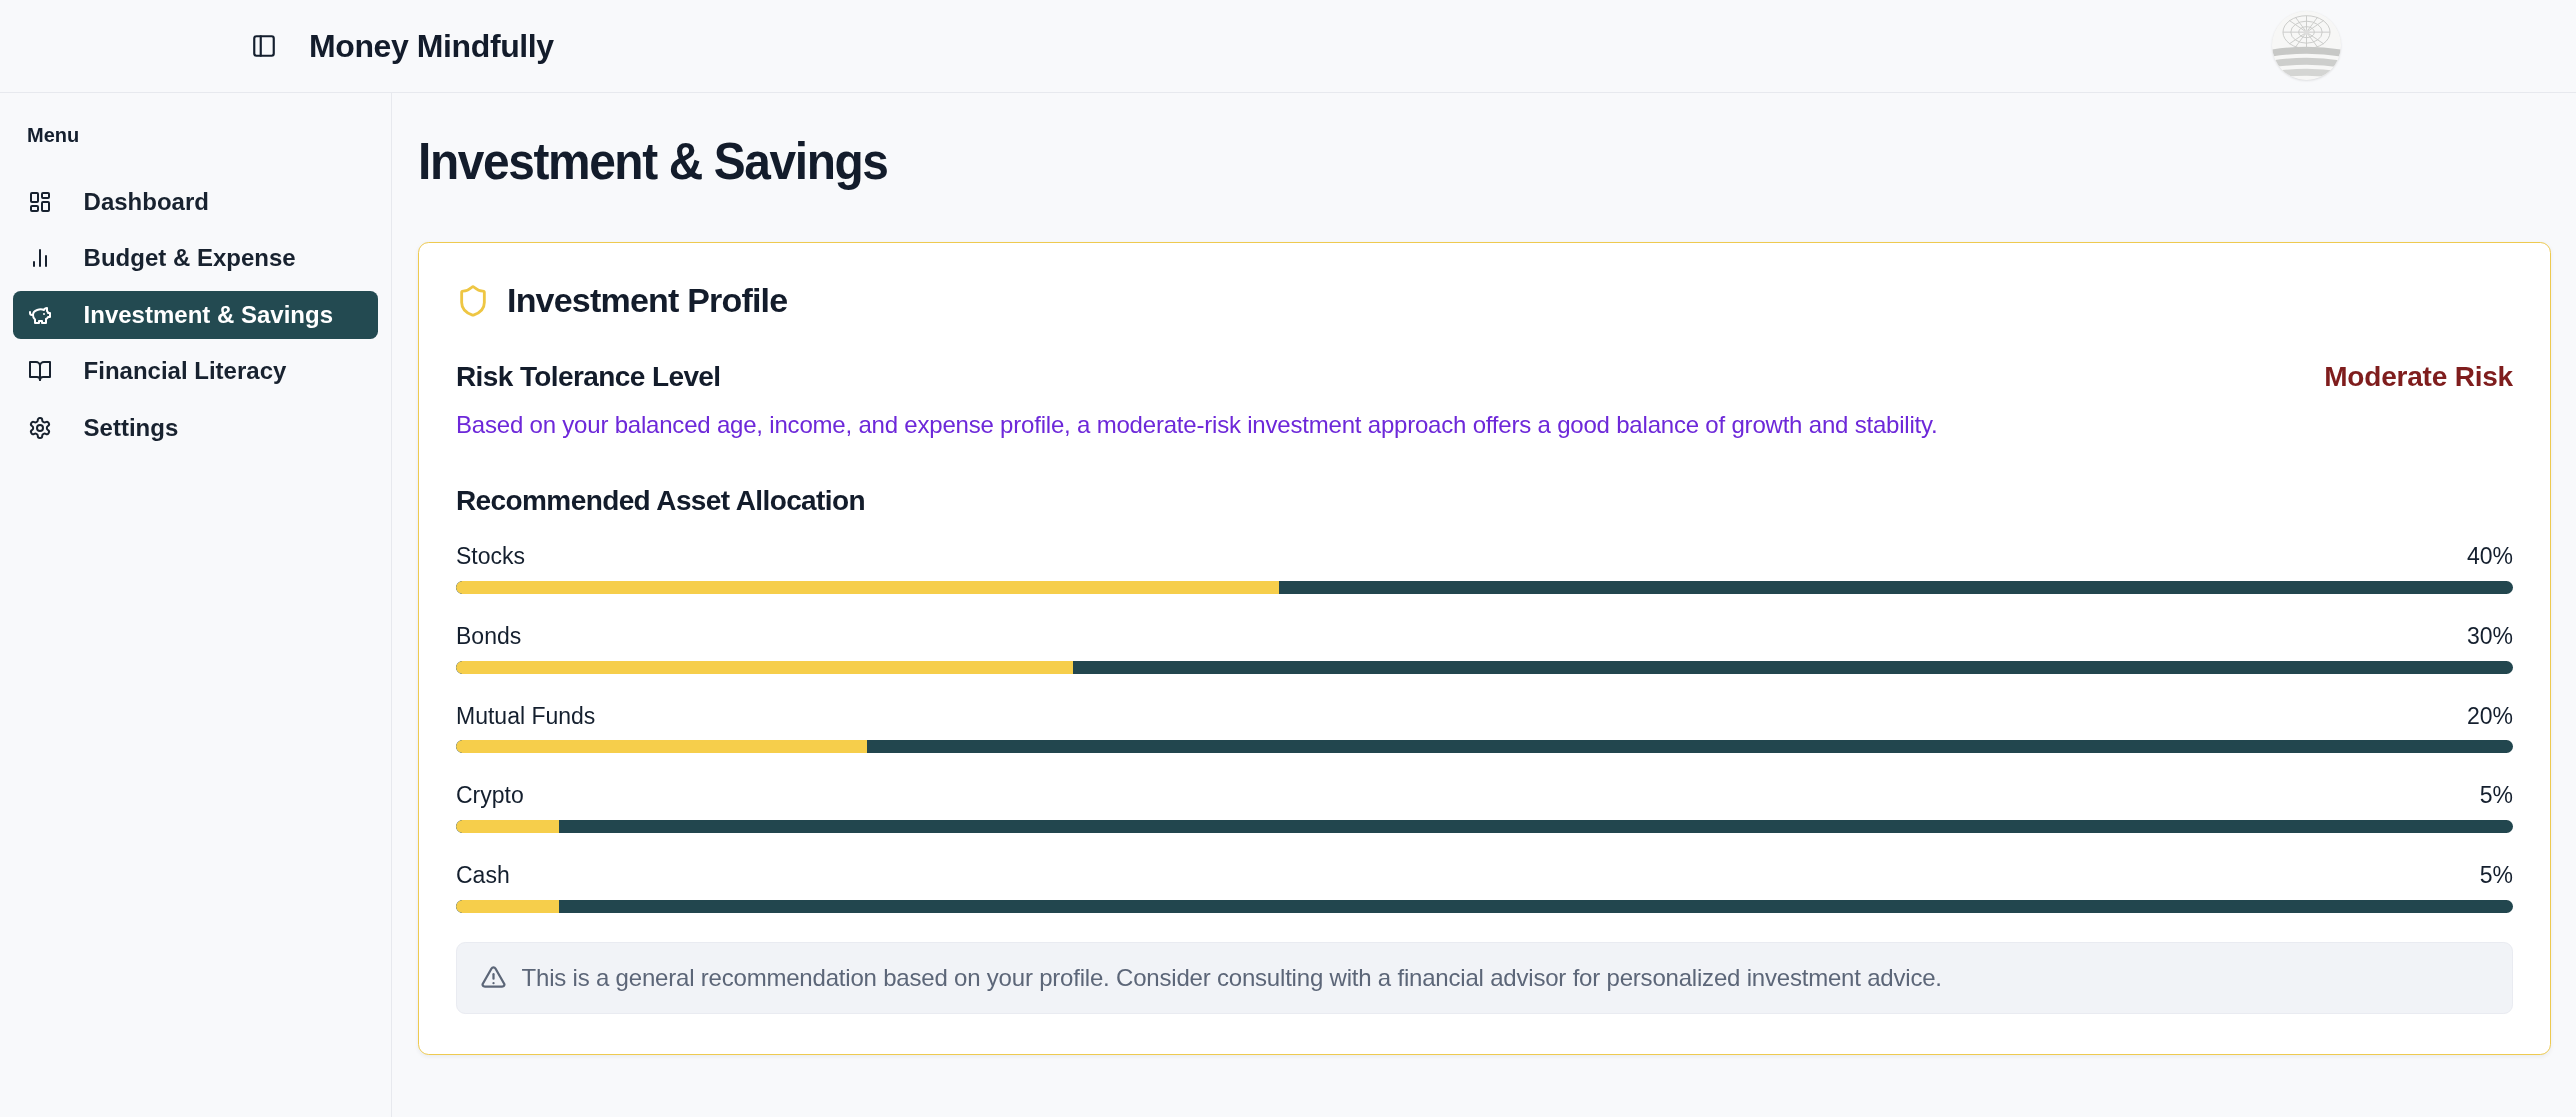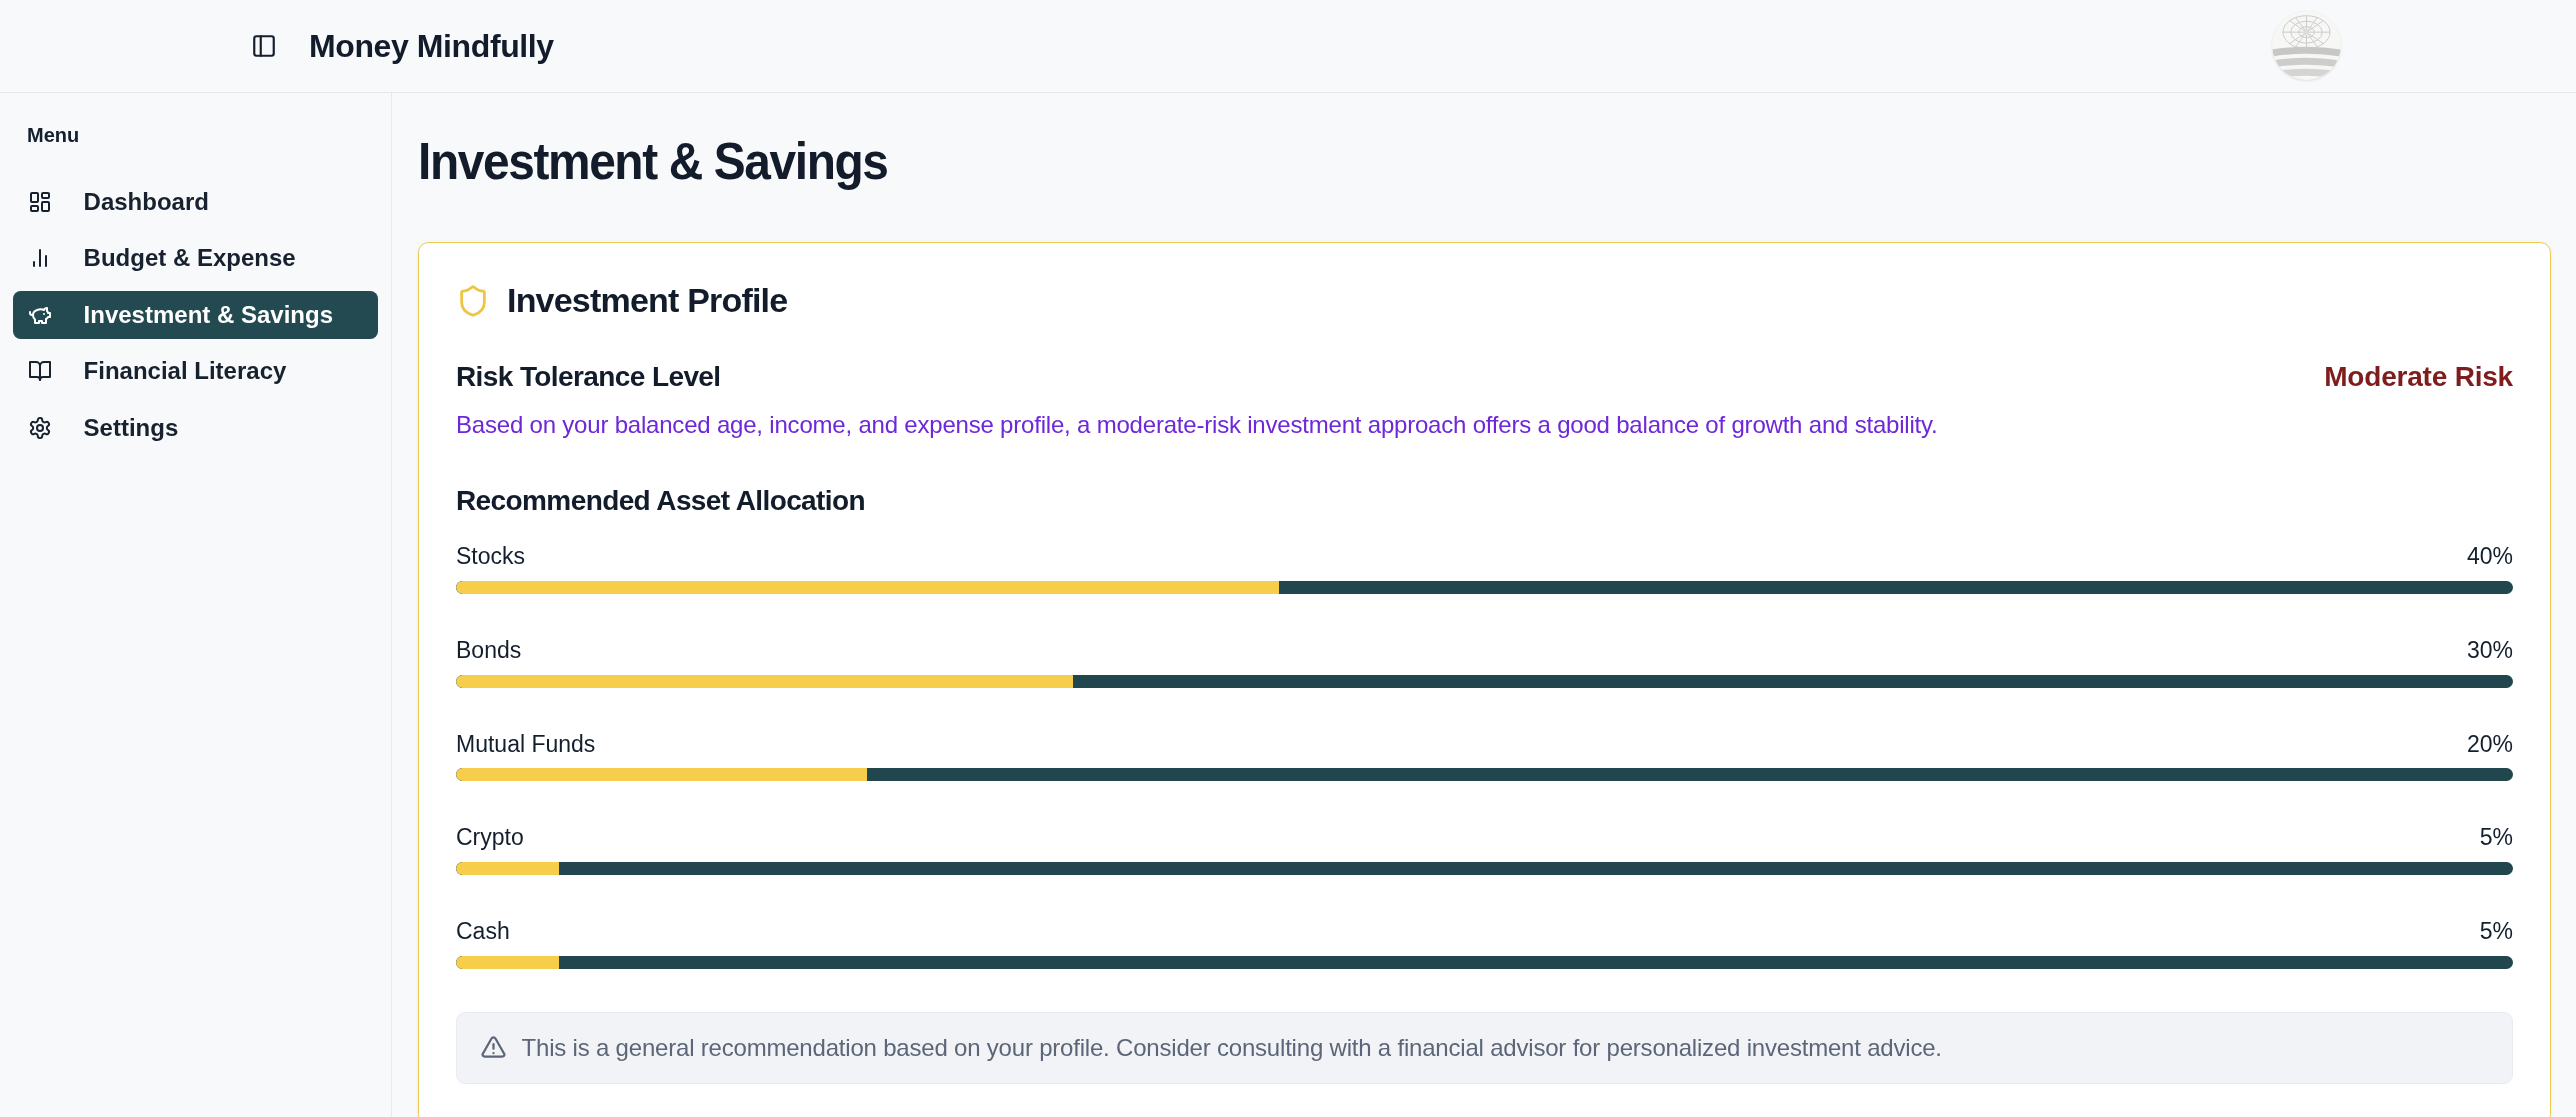--- a/index.html
+++ b/index.html
@@ -99,21 +99,21 @@
   .risk-heading, .alloc-heading {
     font-size: 28px; font-weight: 700; letter-spacing: -0.6px; color: #131c2b;
   }
   .risk-badge { font-size: 28px; font-weight: 700; color: #7f1d1d; letter-spacing: -0.2px; }
   .risk-desc {
     margin-top: 18.4px; font-size: 24px; color: #6d28d9; letter-spacing: -0.2px;
   }
 
   .alloc-heading { margin-top: 46px; }
   .alloc-list { margin-top: 26px; }
-  .alloc-row { margin-bottom: 43px; text-align: right; }
+  .alloc-row { margin-bottom: 29px; text-align: right; }
   .alloc-head {
     display: flex; justify-content: space-between; align-items: baseline;
     font-size: 23px; color: #141f2e;
   }
   .alloc-label { font-weight: 500; }
   .alloc-pct { font-weight: 500; }
   .bar-track {
     margin-top: 10.7px; height: 13px; width: 100%;
     background: #22464e; border-radius: 7px;
     position: relative; overflow: hidden;

